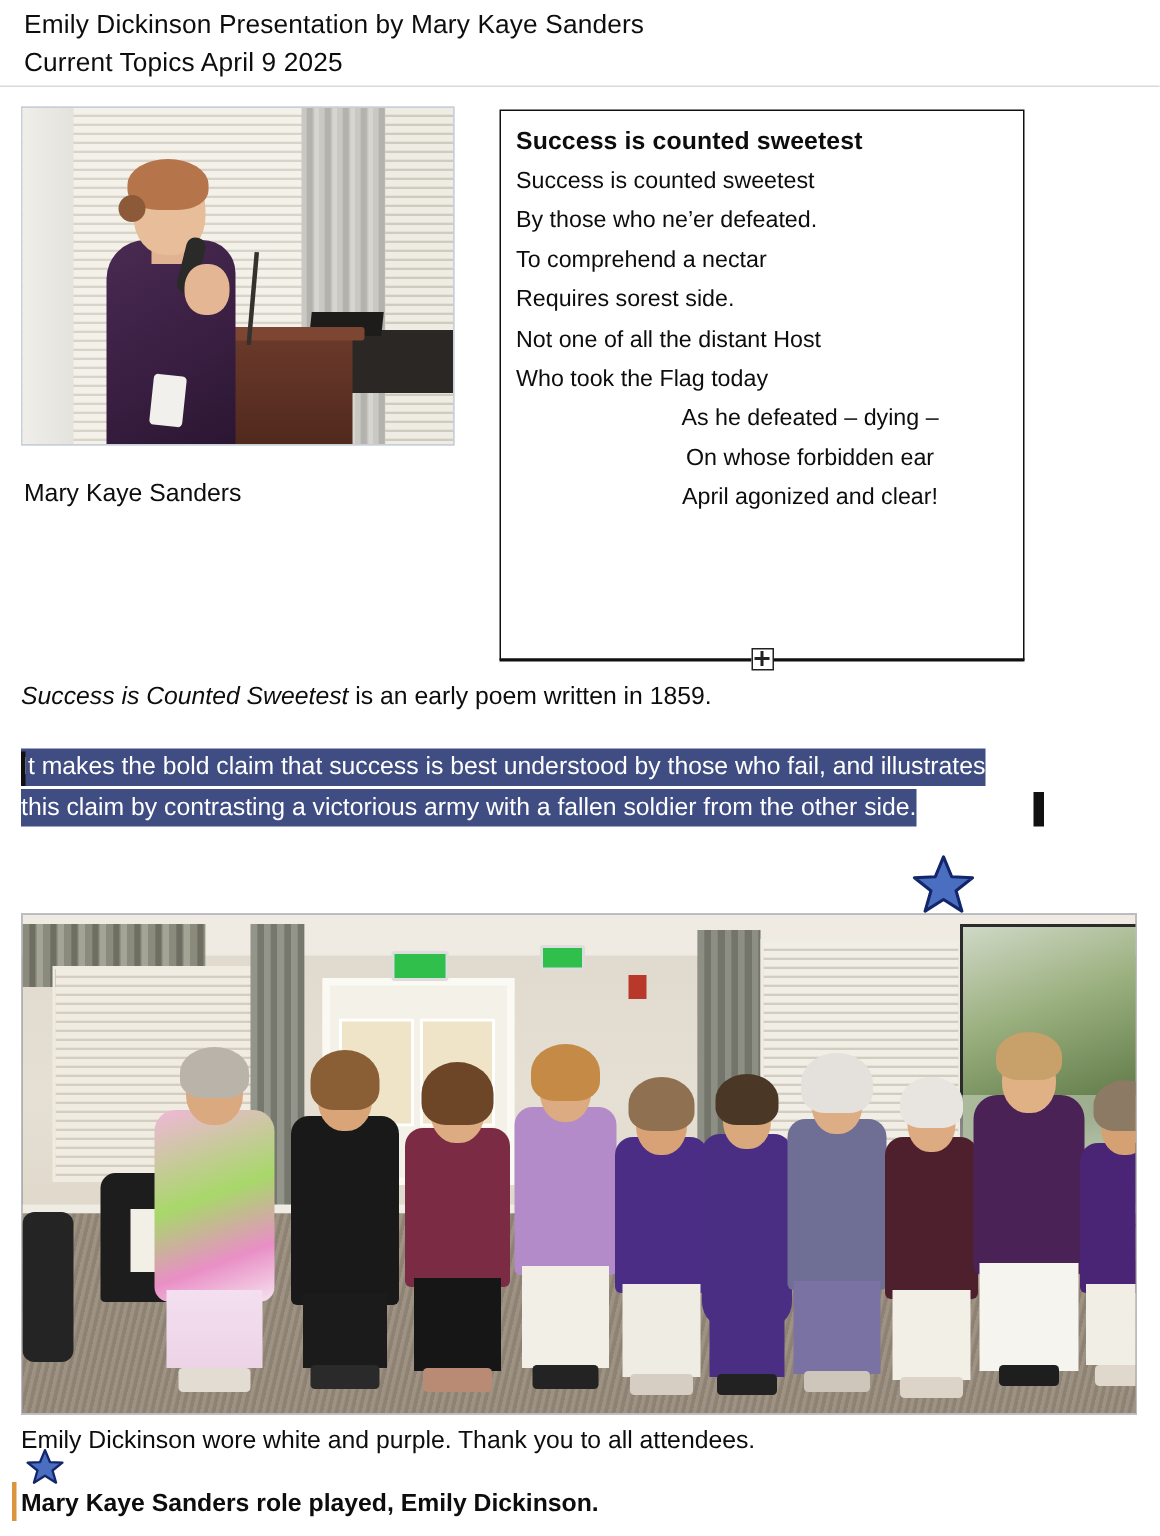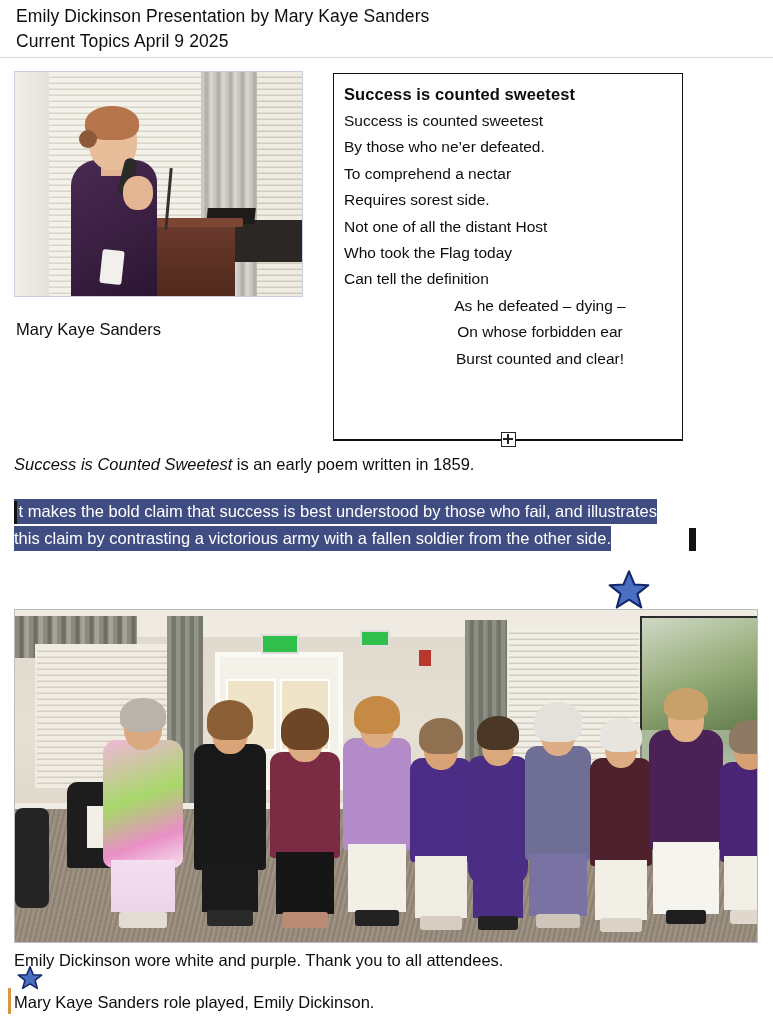--- a/index.html
+++ b/index.html
@@ -130,21 +130,21 @@
 
   .pp{position:absolute;bottom:8px;}
   .pp .hd{position:absolute;left:50%;transform:translateX(-50%);border-radius:50% 50% 46% 46%;}
   .pp .hr{position:absolute;left:50%;transform:translateX(-50%);border-radius:50% 50% 34% 34%;}
   .pp .tp{position:absolute;left:50%;transform:translateX(-50%);border-radius:12px 12px 4px 4px;}
   .pp .bt{position:absolute;left:50%;transform:translateX(-50%);}
   .pp .sh{position:absolute;left:50%;transform:translateX(-50%);background:#e3dcd2;border-radius:3px;}
 
   
   .cap2{position:absolute;left:14px;top:948px;font-size:16.5px;line-height:24px;white-space:nowrap;}
-  .cap3{position:absolute;left:14px;top:990px;font-size:16.5px;line-height:24px;white-space:nowrap;}
+  .cap3{position:absolute;left:14px;top:990px;font-size:16.5px;line-height:24px;white-space:nowrap;font-weight:bold;}
   .revbar{position:absolute;left:8px;top:988px;width:3px;height:26px;background:#d9963f;}
 </style>
 </head>
 <body>
 
 <div class="page">
 
   <div class="hdr">
     <div class="hdr-line">Emily Dickinson Presentation by Mary Kaye Sanders</div>
     <div class="hdr-line">Current Topics April 9 2025</div>
@@ -174,24 +174,23 @@
   <div class="cap1">Mary Kaye Sanders</div>
 
   <div class="poembox">
     <div class="poem-title">Success is counted sweetest</div>
     <div class="poem-line">Success is counted sweetest</div>
     <div class="poem-line">By those who ne’er defeated.</div>
     <div class="poem-line">To comprehend a nectar</div>
     <div class="poem-line">Requires sorest side.</div>
     <div class="poem-line">Not one of all the distant Host</div>
     <div class="poem-line">Who took the Flag today</div>
-    <div class="poem-line">Can tell the definition</div>
     <div class="poem-line ind">As he defeated – dying –</div>
     <div class="poem-line ind">On whose forbidden ear</div>
-    <div class="poem-line ind">Burst counted and clear!</div>
+    <div class="poem-line ind">April agonized and clear!</div>
   </div>
   <div class="handle-rule-l"></div>
   <div class="handle-rule-r"></div>
   <div class="box-handle"></div>
 
   <div class="para1">
     <i>Success is Counted Sweetest</i><span> is an early poem written in 1859.</span>
   </div>
 
   <div class="selwrap">

